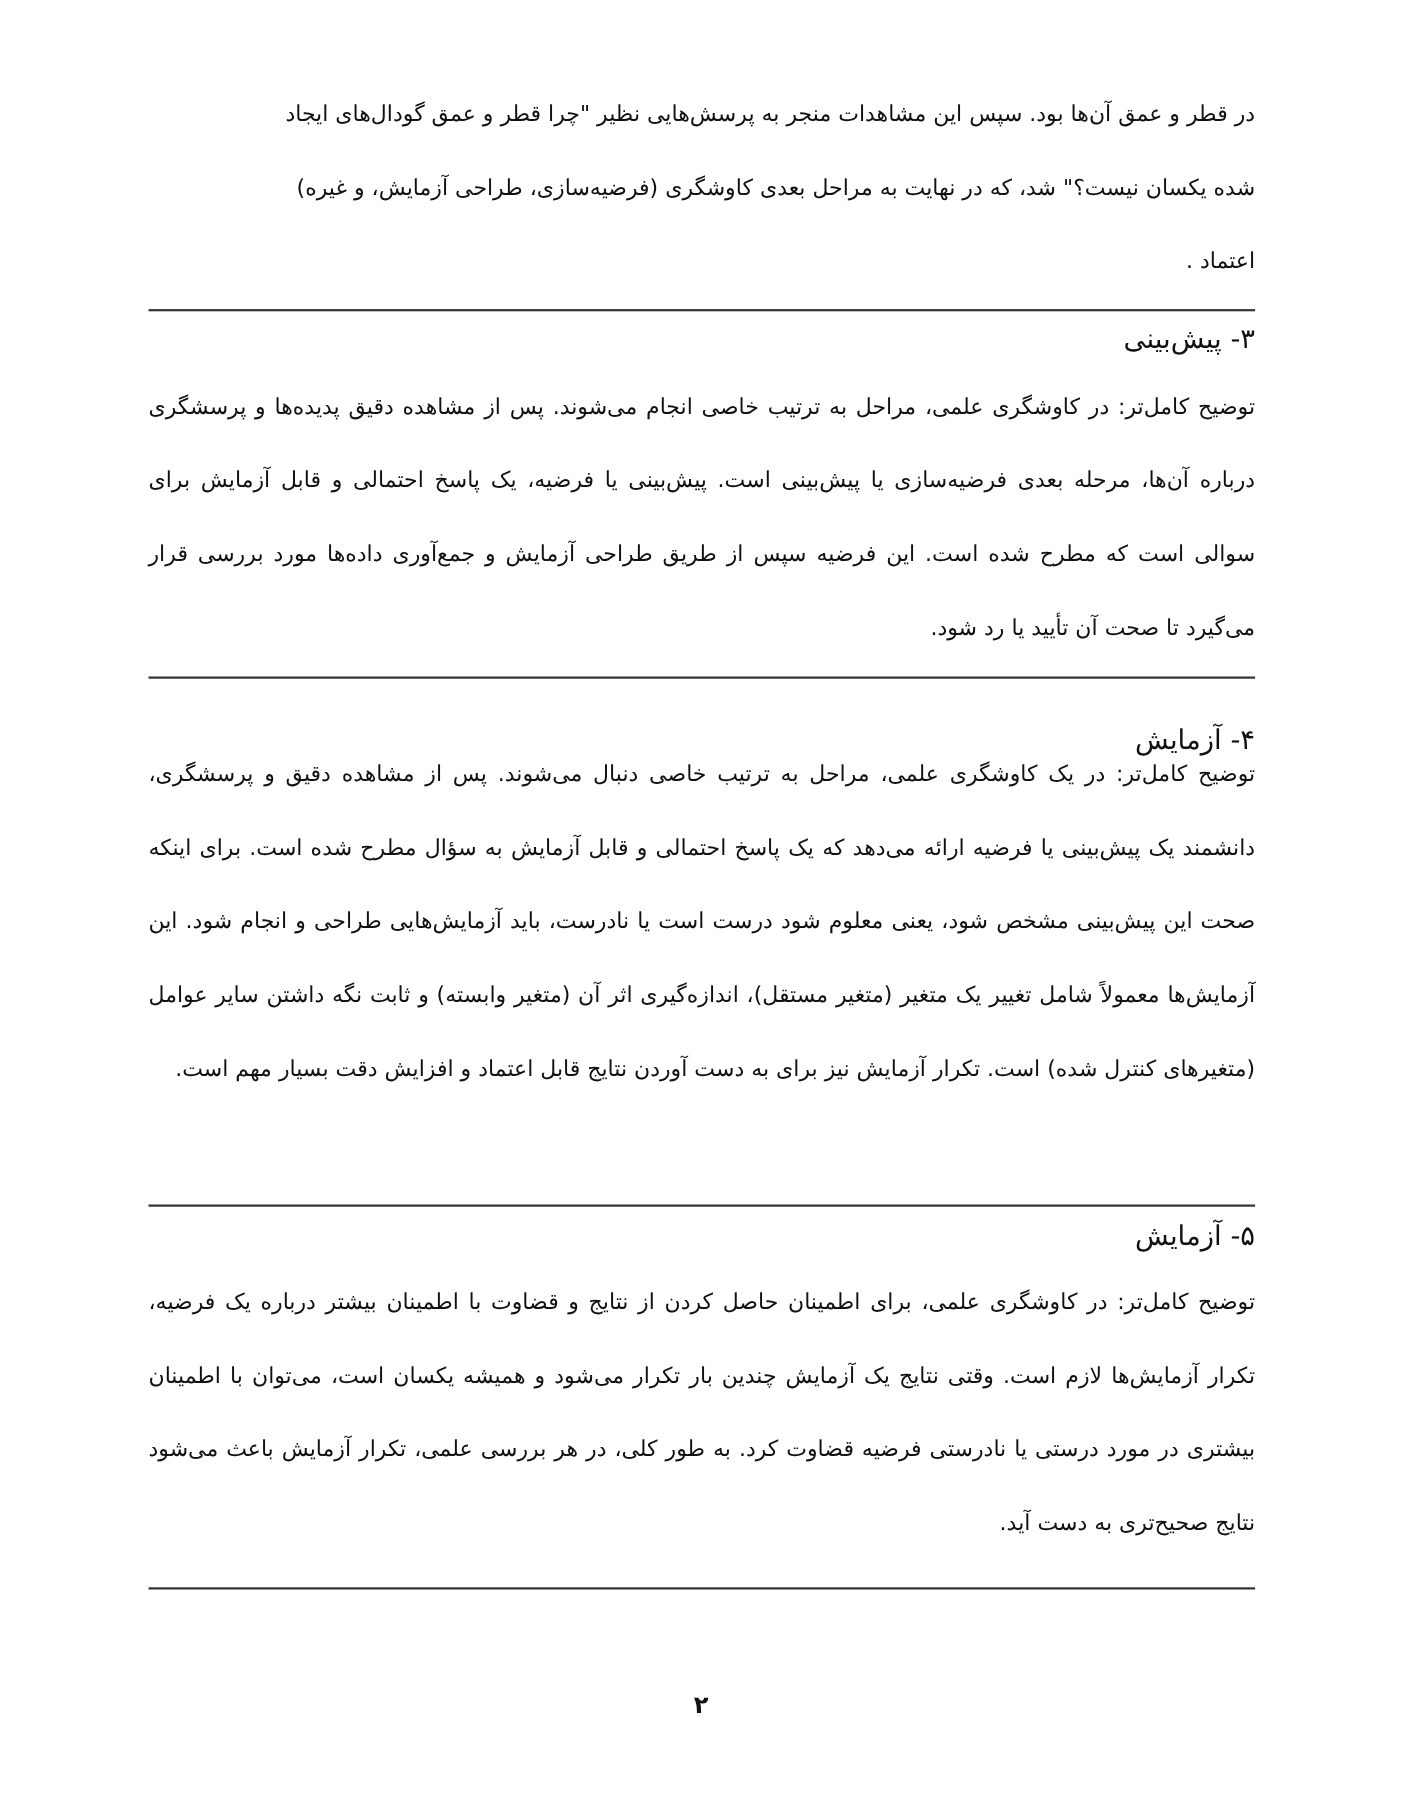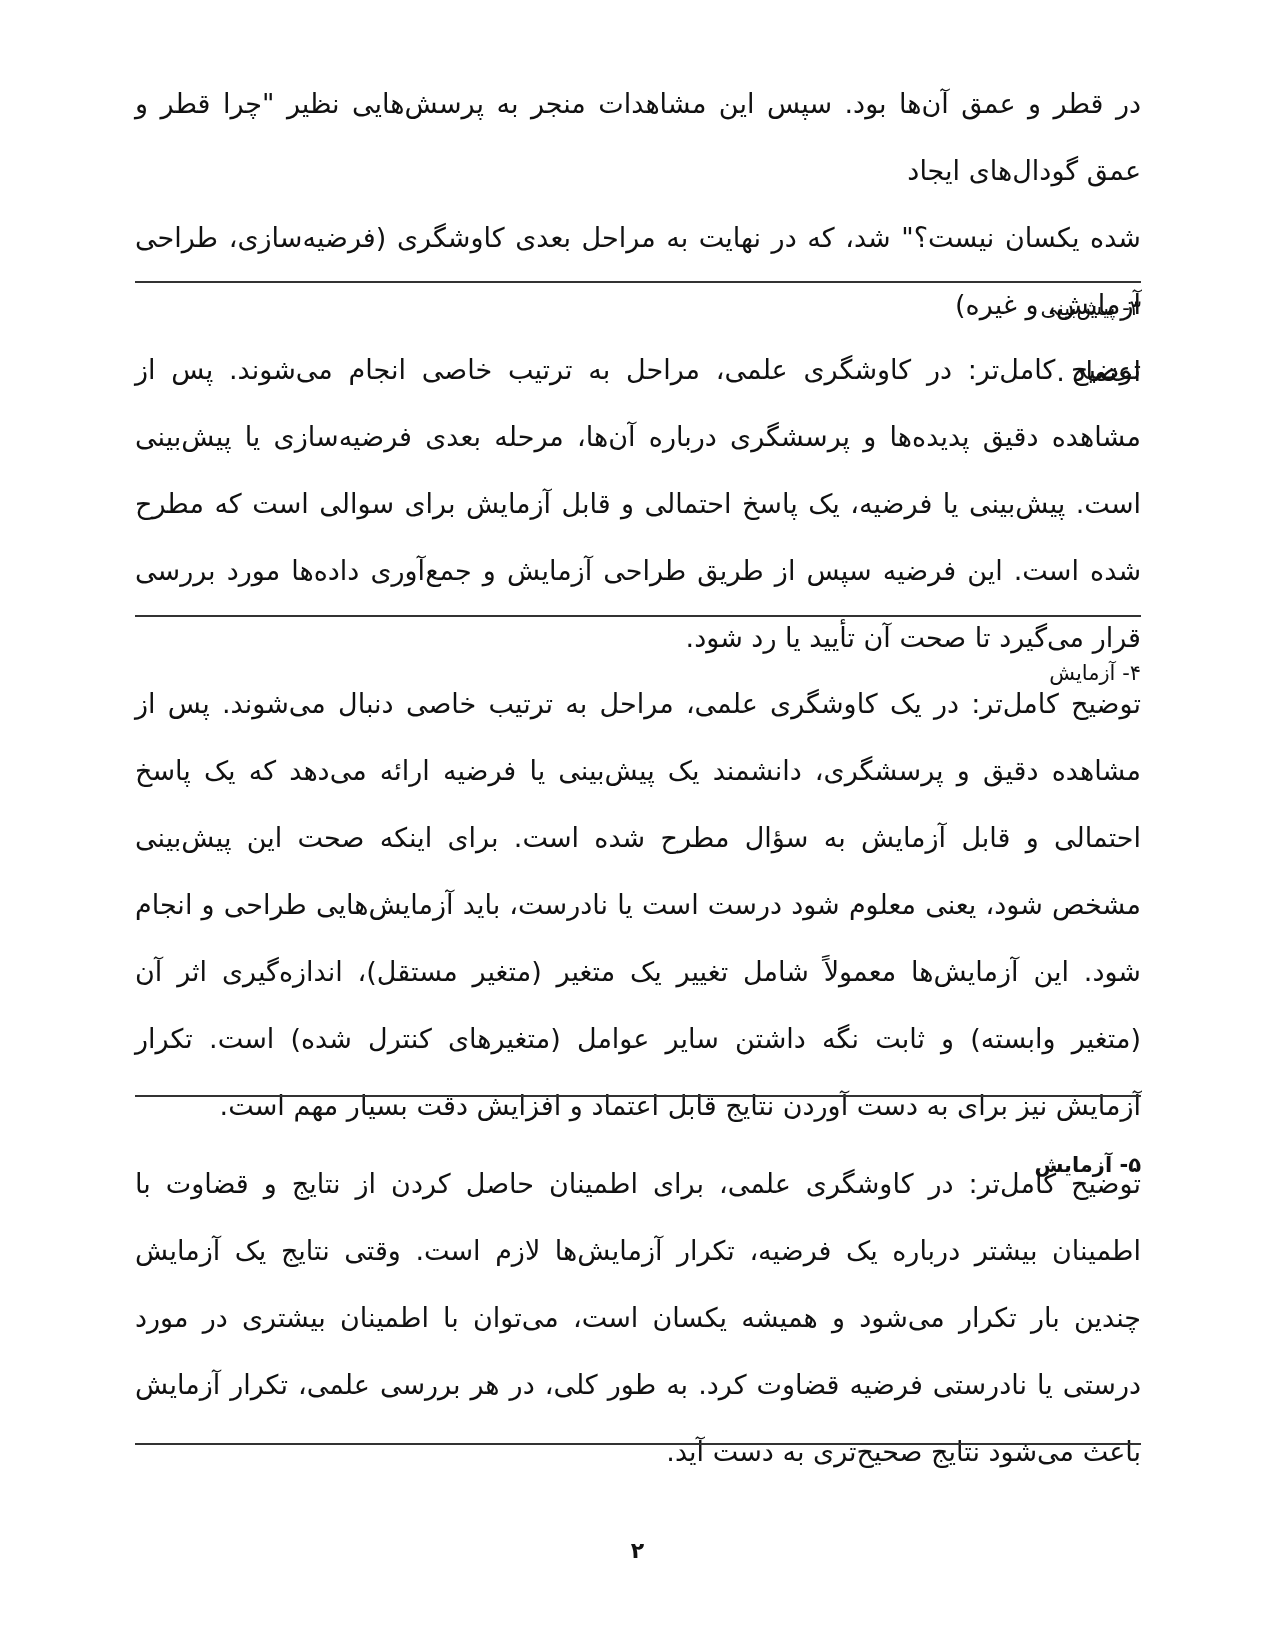--- a/index.html
+++ b/index.html
@@ -22,31 +22,31 @@
       top: 0;
       direction: rtl;
     }
     .para {
       position: absolute;
       left: 0;
       right: 0;
       direction: rtl;
       text-align: justify;
       text-align-last: right;
-      font-size: 27px;
+      font-size: 20px;
       line-height: 67px;
       margin: 0;
     }
     .para b { font-weight: normal; }
     .heading {
       position: absolute;
       right: 0;
       direction: rtl;
       text-align: right;
-      font-size: 21px;
+      font-size: 25px;
       line-height: 30px;
       margin: 0;
     }
     .rule {
       position: absolute;
       left: 0;
       right: 0;
       height: 0;
       border-top: 2px solid #333333;
     }
@@ -77,19 +77,19 @@
   <h3 class="heading" style="top:293px; font-weight:normal;">۳- پیش‌بینی</h3>
   <p class="para section-para" style="top:336px;"><span>توضیح کامل‌تر: در کاوشگری علمی، مراحل به ترتیب خاصی انجام می‌شوند. پس از مشاهده دقیق پدیده‌ها و پرسشگری درباره آن‌ها، مرحله بعدی فرضیه‌سازی یا پیش‌بینی است. پیش‌بینی یا فرضیه، یک پاسخ احتمالی و قابل آزمایش برای سوالی است که مطرح شده است. این فرضیه سپس از طریق طراحی آزمایش و جمع‌آوری داده‌ها مورد بررسی قرار می‌گیرد تا صحت آن تأیید یا رد شود.</span></p>
 
   <div class="rule" style="top:615px;"></div>
 
   <h3 class="heading" style="top:626px; font-weight:normal;margin-top:32px;">۴- آزمایش</h3>
   <p class="para section-para" style="top:670px;"><b>توضیح کامل‌تر:</b><span> در یک کاوشگری علمی، مراحل به ترتیب خاصی دنبال می‌شوند. پس از </span><b>مشاهده دقیق</b><span> و </span><b>پرسشگری،</b><span> دانشمند یک </span><b>پیش‌بینی</b><span> یا </span><b>فرضیه</b><span> ارائه می‌دهد که یک پاسخ احتمالی و قابل آزمایش به سؤال مطرح شده است. برای اینکه صحت این پیش‌بینی مشخص شود، یعنی معلوم شود درست است یا نادرست، باید </span><b>آزمایش‌هایی طراحی و انجام شود</b><span>. این آزمایش‌ها معمولاً شامل تغییر یک متغیر (متغیر مستقل)، اندازه‌گیری اثر آن (متغیر وابسته) و ثابت نگه داشتن سایر عوامل (متغیرهای کنترل شده) است. تکرار آزمایش نیز برای به دست آوردن نتایج قابل اعتماد و افزایش دقت بسیار مهم است.</span></p>
 
   <div class="rule" style="top:1095px;"></div>
 
-  <h3 class="heading" style="top:1150px; font-weight:bold;">۵- آزمایش</h3>
+  <h3 class="heading" style="top:1109px; font-weight:normal;">۵- آزمایش</h3>
   <p class="para section-para" style="top:1150px;"><b>توضیح کامل‌تر:</b><span> در کاوشگری علمی، برای اطمینان حاصل کردن از نتایج و قضاوت با اطمینان بیشتر درباره یک فرضیه، </span><b>تکرار آزمایش‌ها</b><span> لازم است. وقتی نتایج یک آزمایش چندین بار تکرار می‌شود و همیشه یکسان است، می‌توان با اطمینان بیشتری در مورد درستی یا نادرستی فرضیه قضاوت کرد. به طور کلی، در هر بررسی علمی، </span><b>تکرار آزمایش</b><span> باعث می‌شود نتایج صحیح‌تری به دست آید.</span></p>
 
   <div class="rule" style="top:1443px;"></div>
 </div>
 
 <div class="page-number">۲</div>
 
 </body></html>

